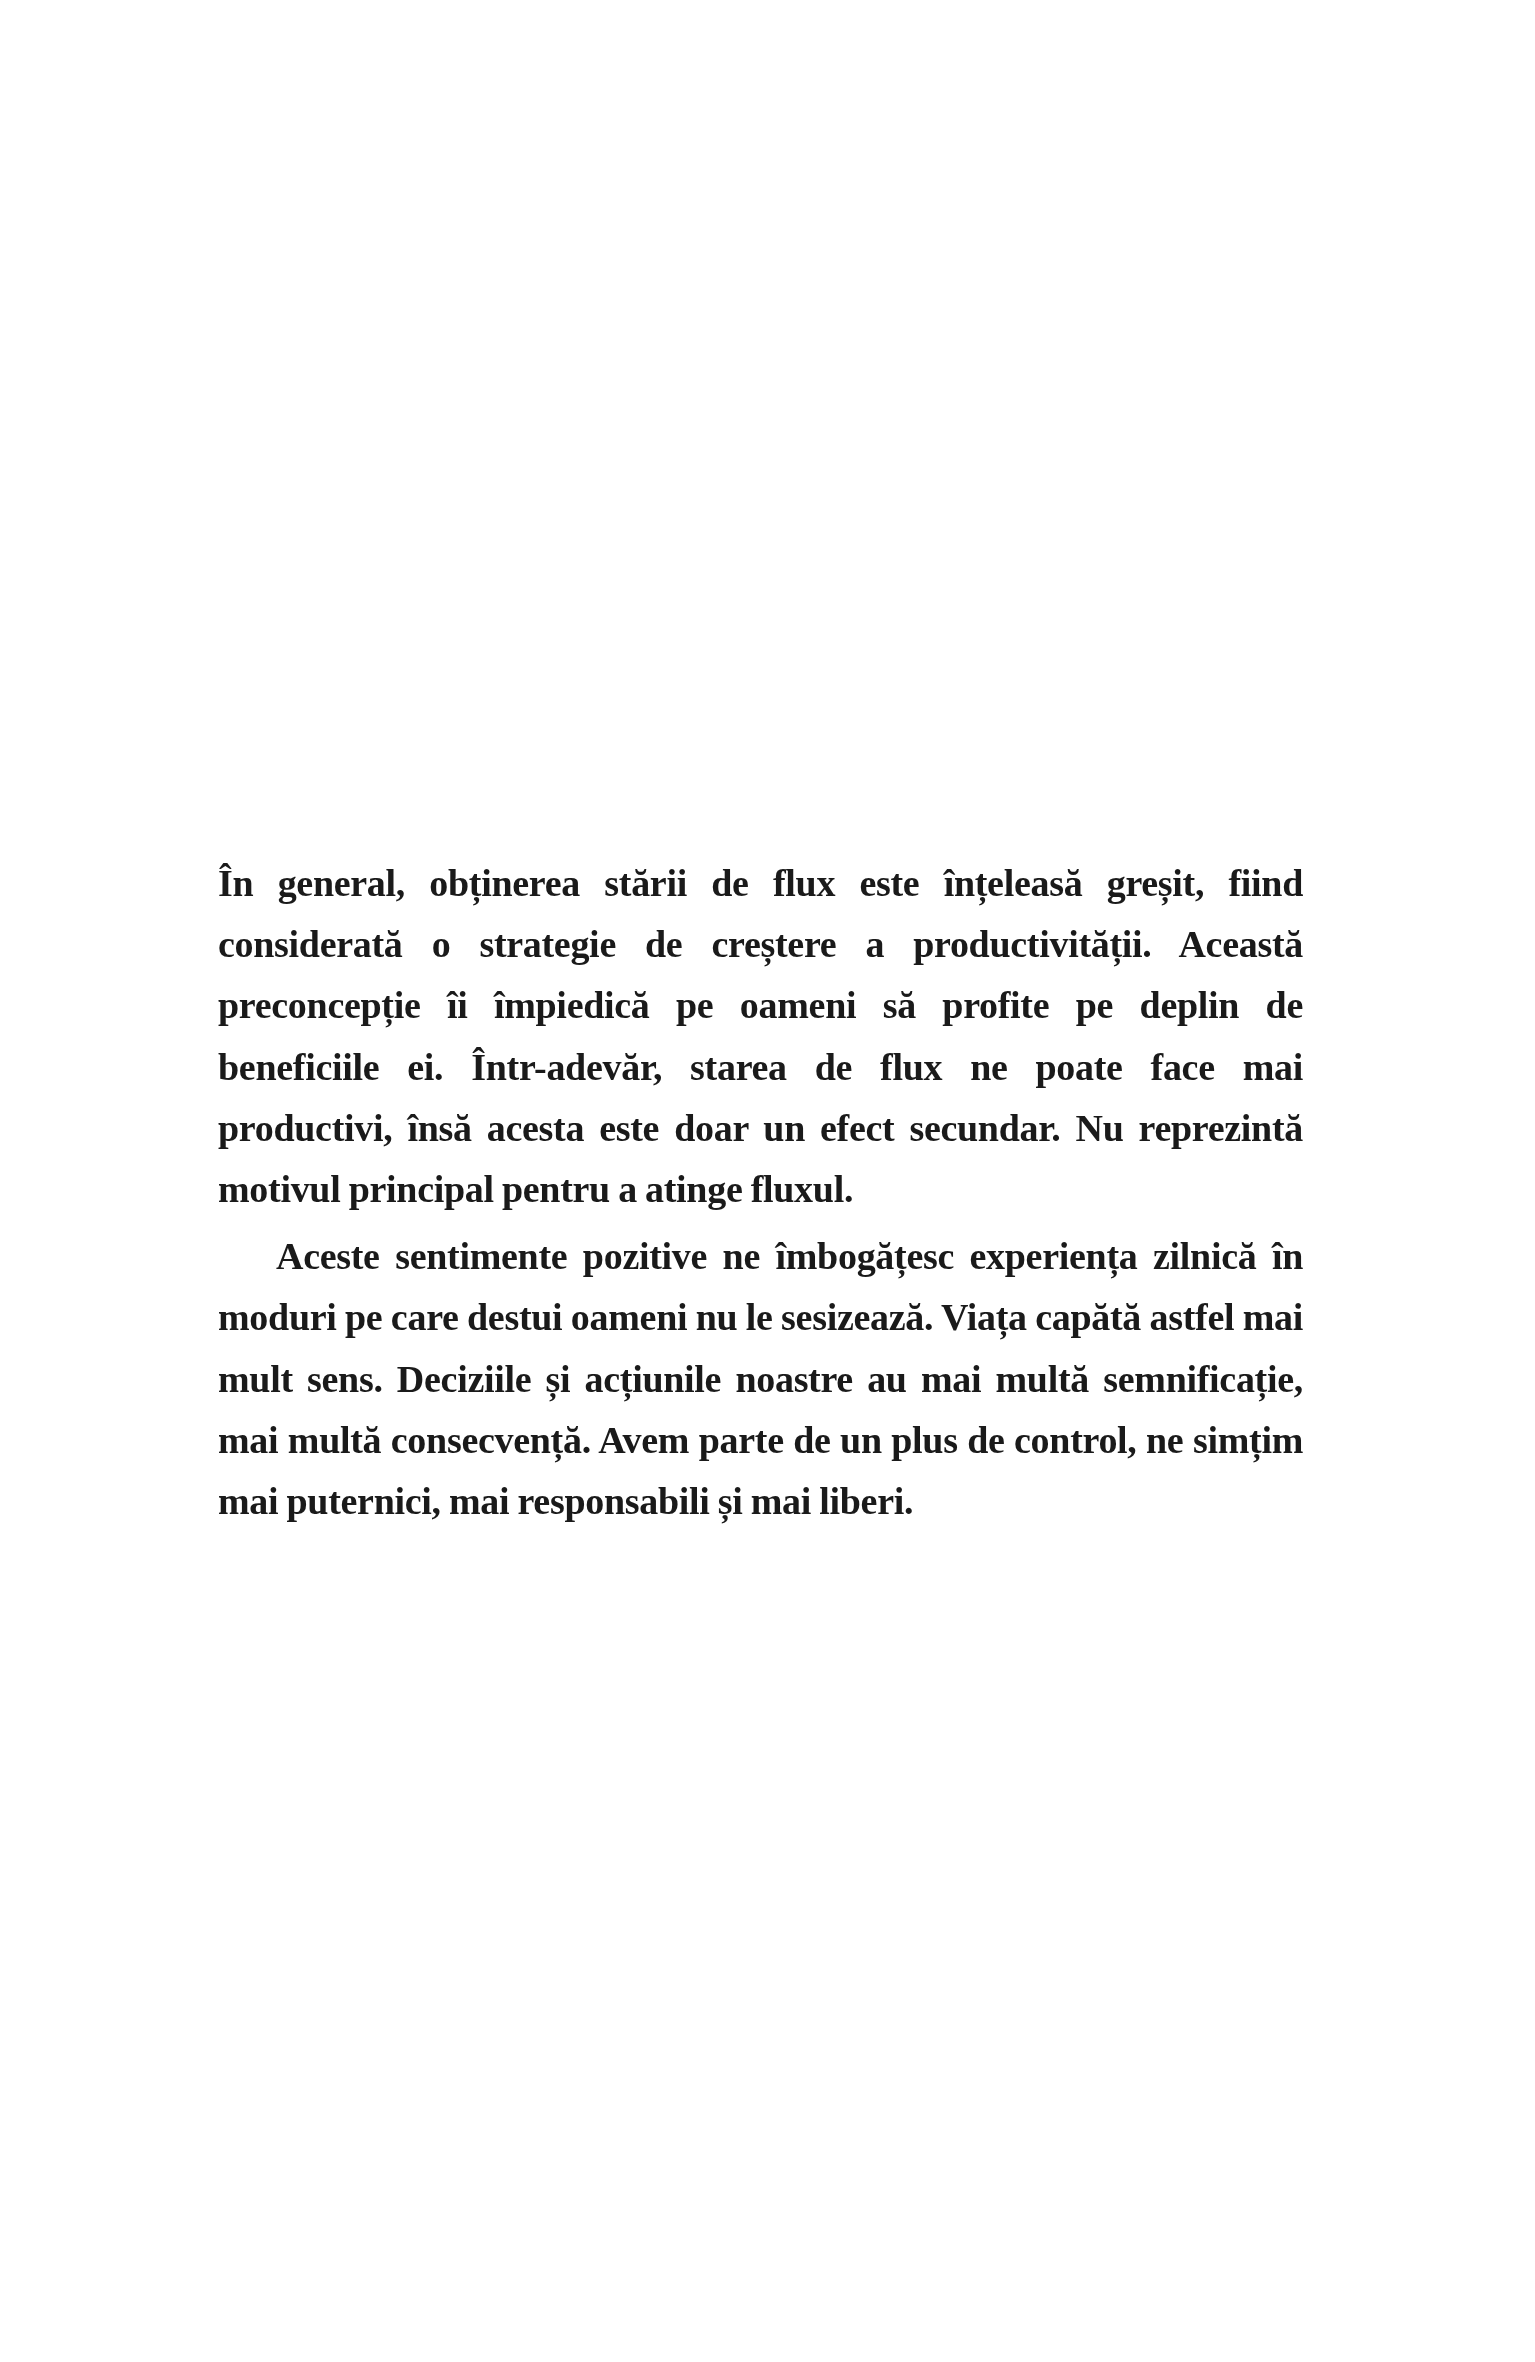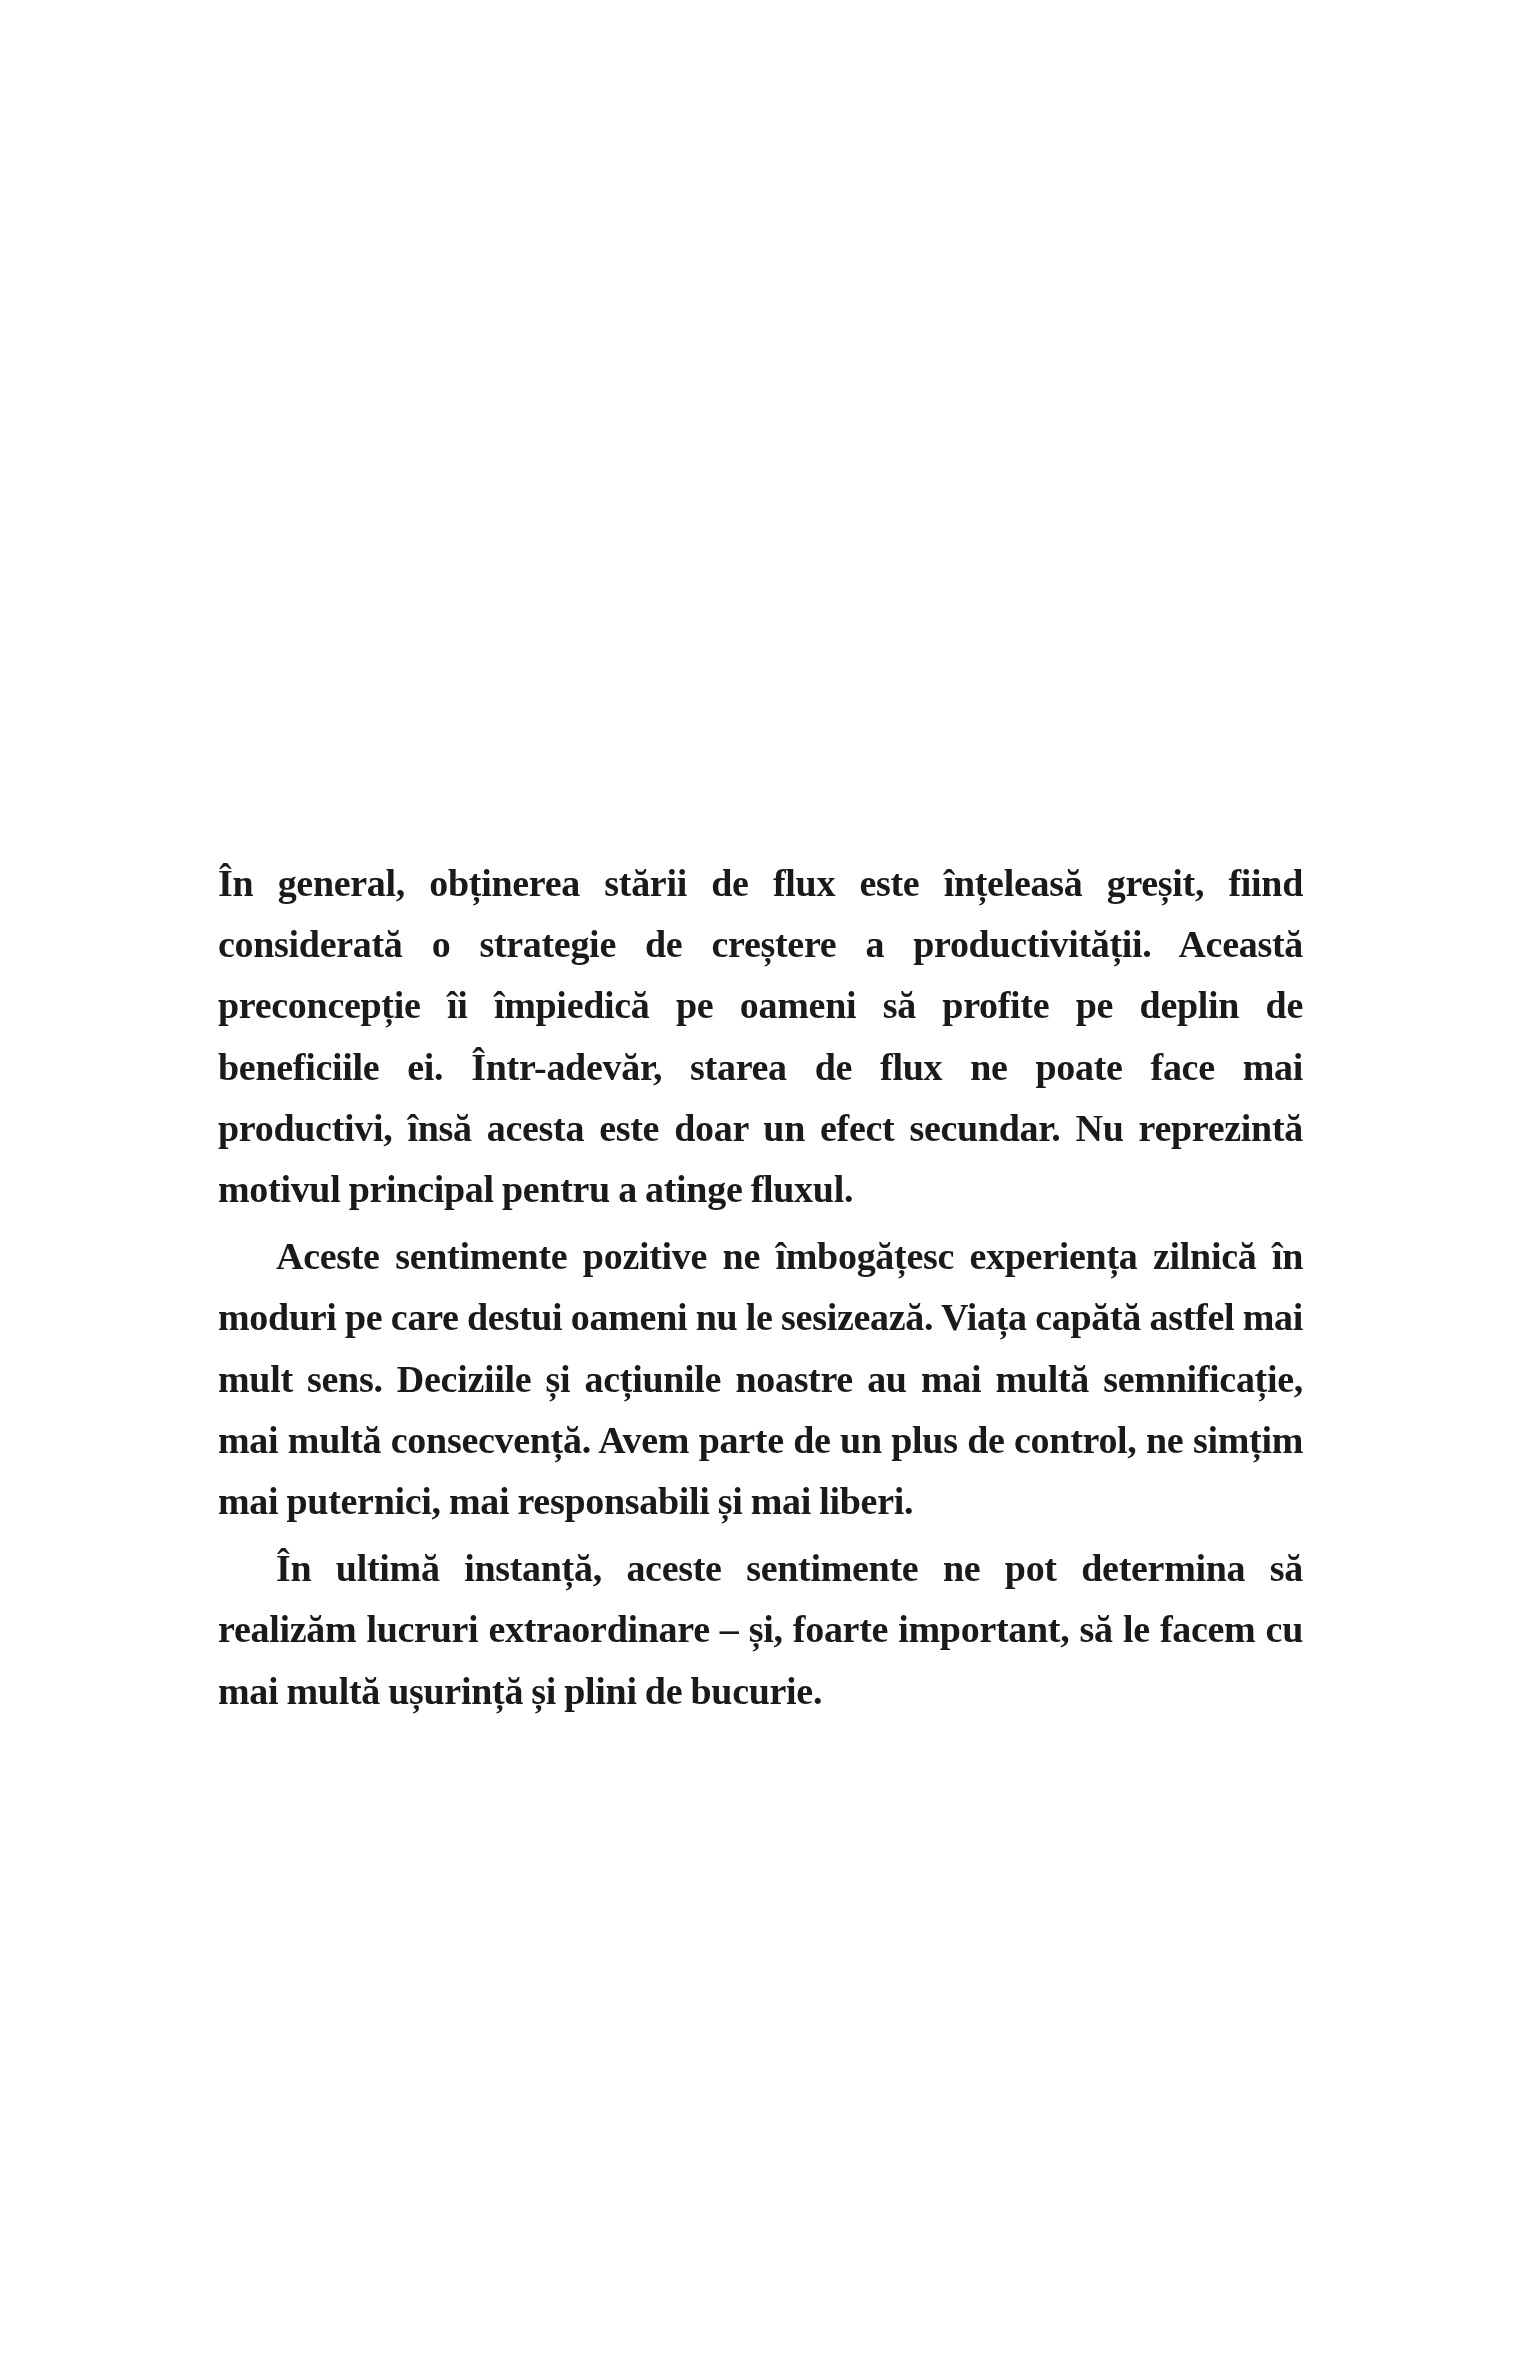--- a/index.html
+++ b/index.html
@@ -43,15 +43,14 @@
       text-indent: 58px;
     }
   </style>
 </head>
 <body>
 
 <div class="page">
   <div class="text-block">
     <p>În general, obținerea stării de flux este înțeleasă greșit, fiind considerată o strategie de creștere a productivității. Această preconcepție îi împiedică pe oameni să profite pe deplin de beneficiile ei. Într-adevăr, starea de flux ne poate face mai productivi, însă acesta este doar un efect secundar. Nu reprezintă motivul principal pentru a atinge fluxul.</p>
     <p class="indent">Aceste sentimente pozitive ne îmbogățesc experiența zil­nică în moduri pe care destui oameni nu le sesizează. Viața capătă astfel mai mult sens. Deciziile și acțiunile noastre au mai multă semnificație, mai multă consecvență. Avem parte de un plus de control, ne simțim mai puternici, mai respon­sabili și mai liberi.</p>
-    <p class="indent">În ultimă instanță, aceste sentimente ne pot determina să realizăm lucruri extraordinare – și, foarte important, să le facem cu mai multă ușurință și plini de bucurie.</p>
   </div>
 </div>
 
 </body></html>

